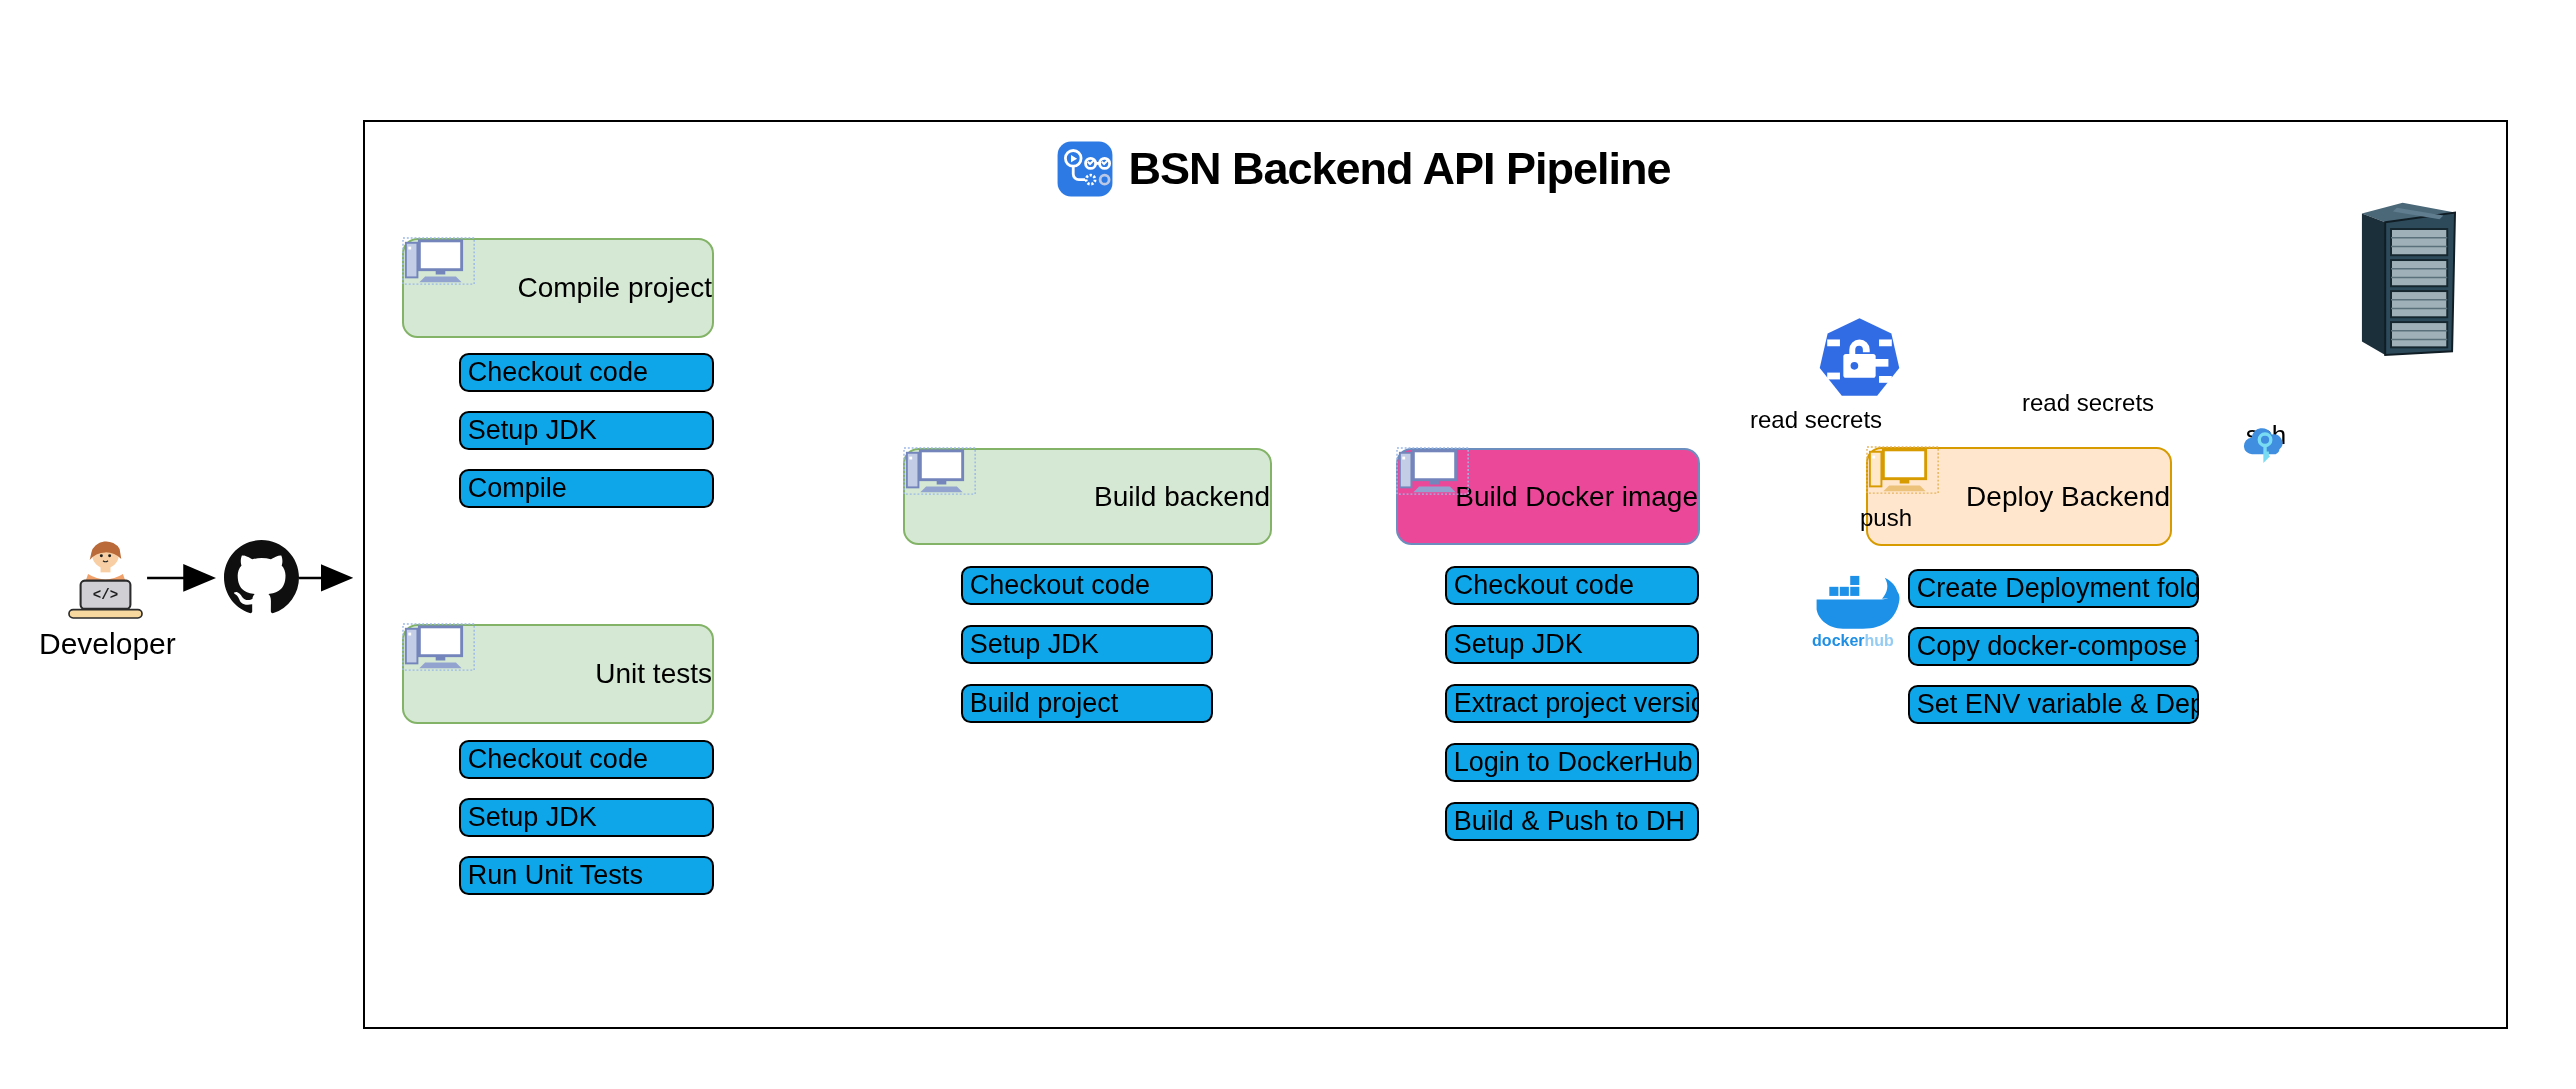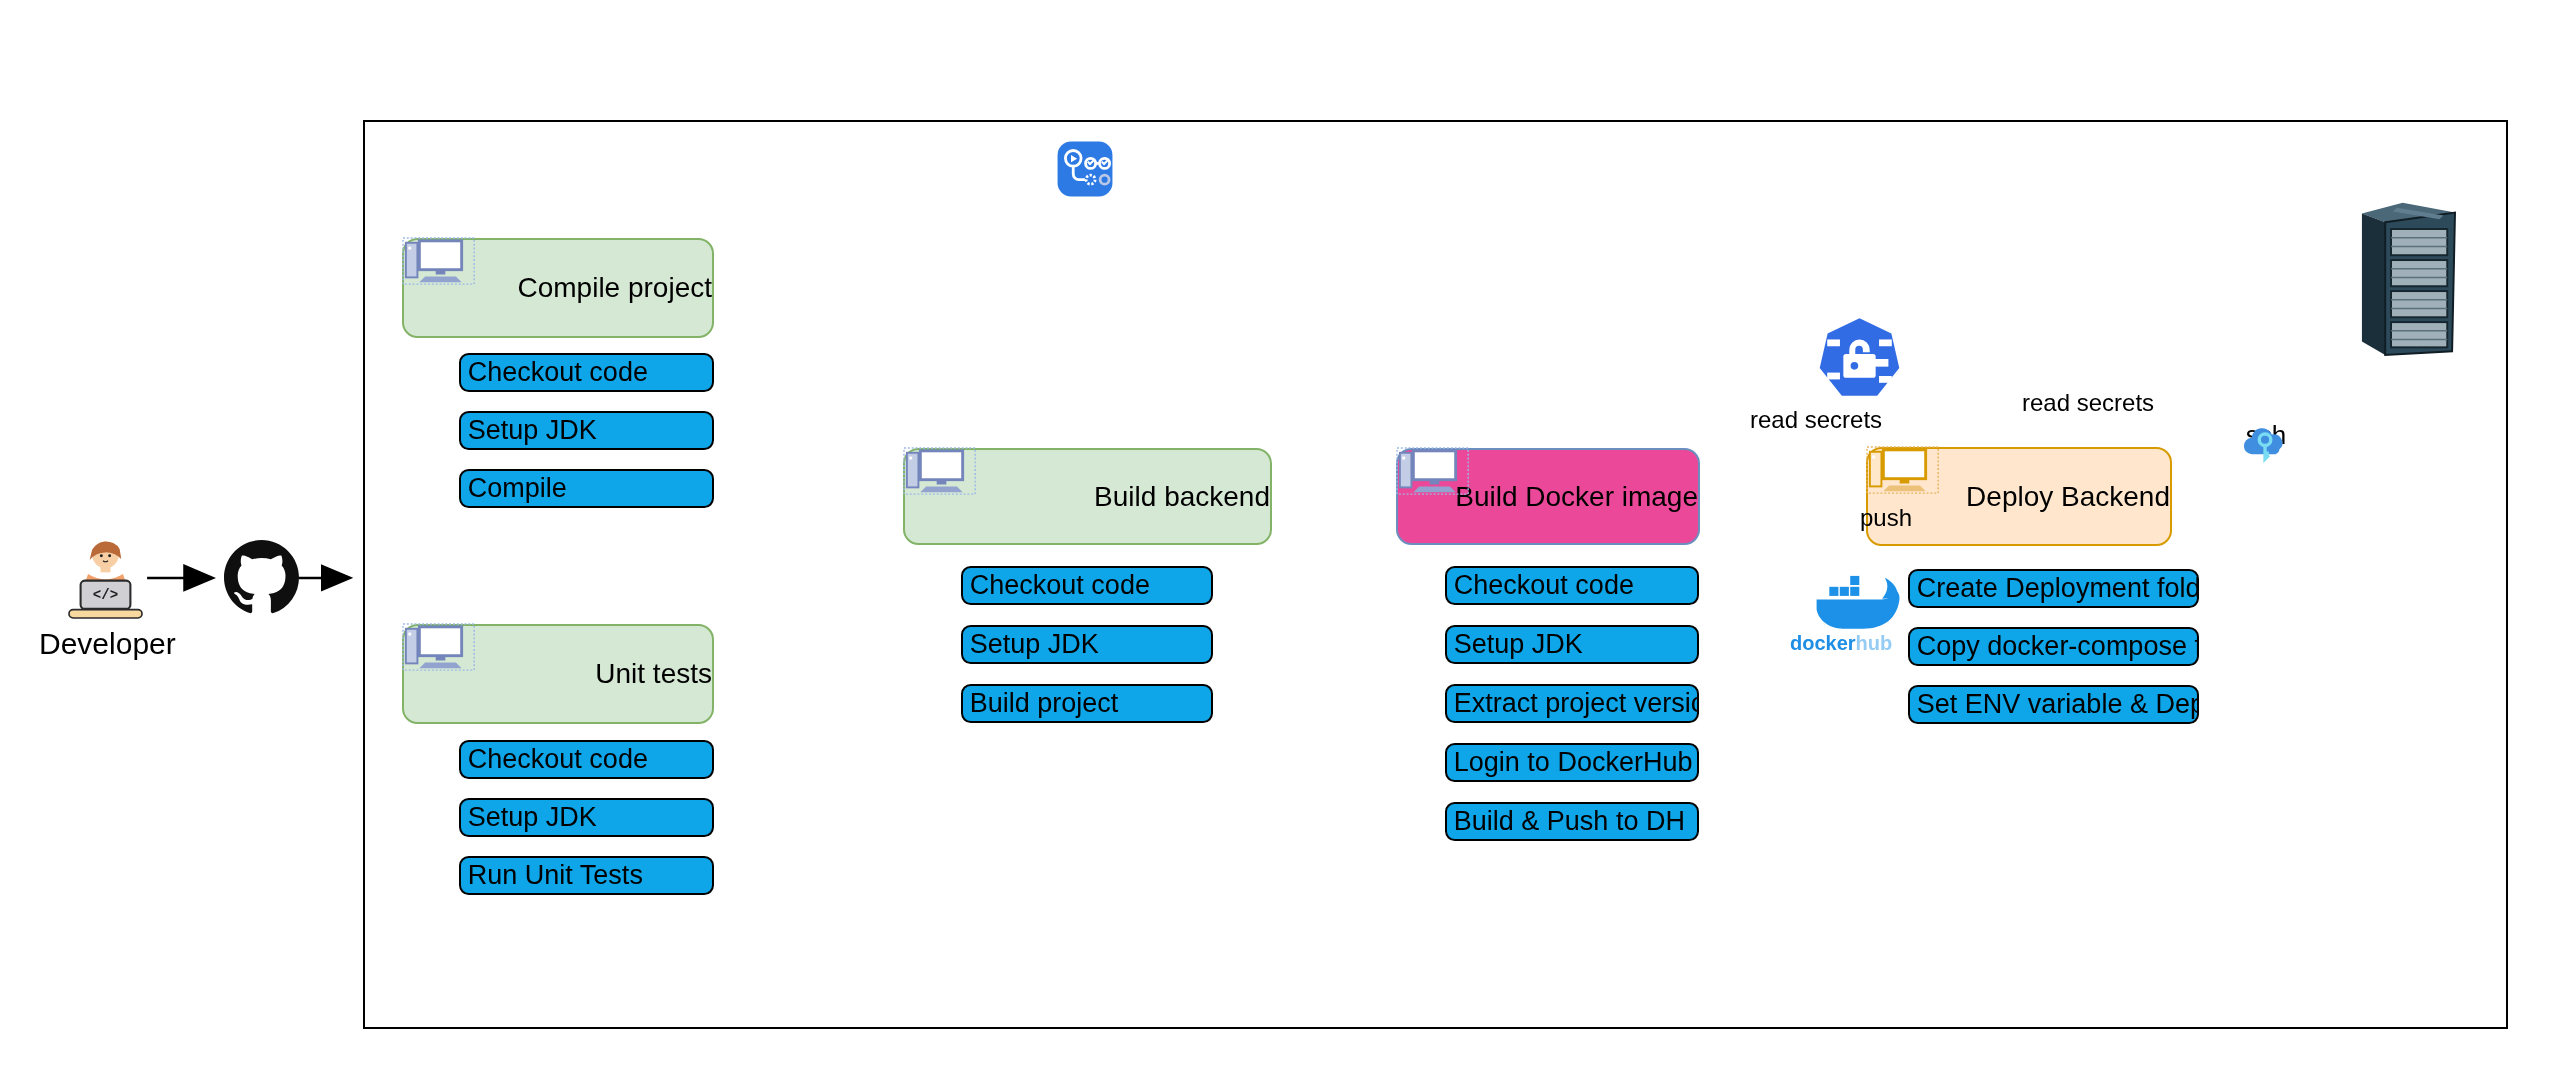--- a/index.html
+++ b/index.html
@@ -29,22 +29,22 @@
   .pc-icon{position:absolute;left:-1.9px;top:-2.9px;width:77px;height:50px;}
   
   .step{
     position:absolute;box-sizing:border-box;height:39px;
     border:2.9px solid #000;border-radius:9.7px;background:#0ea5e9;
     font-size:27px;line-height:33px;padding:1px 3.9px 0 6.8px;white-space:nowrap;overflow:hidden;
   }
   
   .edge-label{position:absolute;font-size:24px;white-space:nowrap;}
   .actor-label{position:absolute;font-size:30px;text-align:center;}
-  .dockerhub-wordmark{position:absolute;left:1790px;top:632px;width:126px;text-align:left;
-    font-size:20px;font-weight:700;letter-spacing:0px;white-space:nowrap;}
+  .dockerhub-wordmark{position:absolute;left:1790px;top:632px;width:126px;text-align:center;
+    font-size:16px;font-weight:700;letter-spacing:0px;white-space:nowrap;}
   .dh-docker{color:#1e8fe4;}
   .dh-hub{color:#94ccf4;}
   svg{display:block;}
 </style>
 </head>
 <body>
 
 <svg class="abs" style="left:0;top:0" width="2576" height="1090" viewBox="0 0 2662 1126">
   <defs>
     <marker id="arr" markerWidth="13" markerHeight="11" refX="11" refY="5.5" orient="auto">
@@ -76,20 +76,21 @@
       <circle cx="60" cy="40" r="9"></circle>
       <circle cx="85" cy="40" r="9"></circle>
       <path d="M69,40 h7"></path>
       <circle cx="60" cy="69" r="8" stroke-dasharray="4 3"></circle>
       <circle cx="85" cy="69" r="8" stroke="#b9c8e6"></circle>
       <path d="M55,37 l4,4 l7,-7" stroke-width="3.6"></path>
       <path d="M80,37 l4,4 l7,-7" stroke-width="3.6"></path>
     </g>
     <polygon points="25,25 25,38 36,31.5" fill="#fff"></polygon>
   </svg>
+  <span class="title-text">BSN Backend API Pipeline</span>
 </div>
 
 <svg class="abs" style="left:64px;top:532px" width="83" height="89" viewBox="0 0 100 106">
   <circle cx="50" cy="27" r="16" fill="#f8cfa4"></circle>
   <path d="M33,24 a18,16 0 0 1 34,-4 l2,12 a24,22 0 0 0 -38,1 z" fill="#b96a38"></path>
   <circle cx="45" cy="28" r="1.8" fill="#222"></circle>
   <circle cx="55" cy="28" r="1.8" fill="#222"></circle>
   <path d="M47,34 q3,2.5 6,0" stroke="#222" stroke-width="1.4" fill="none"></path>
   <path d="M29,50 q21,13 42,0 l7,20 h-56 z" fill="#f2a16b"></path>
   <rect x="44" y="40" width="12" height="8" fill="#f8cfa4"></rect>

